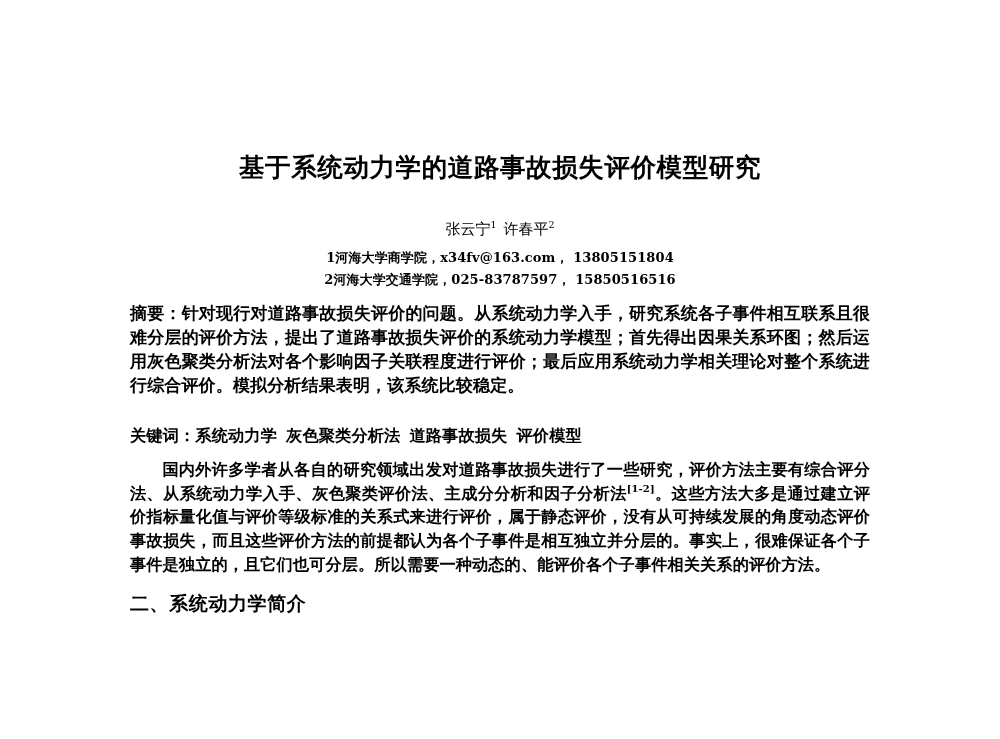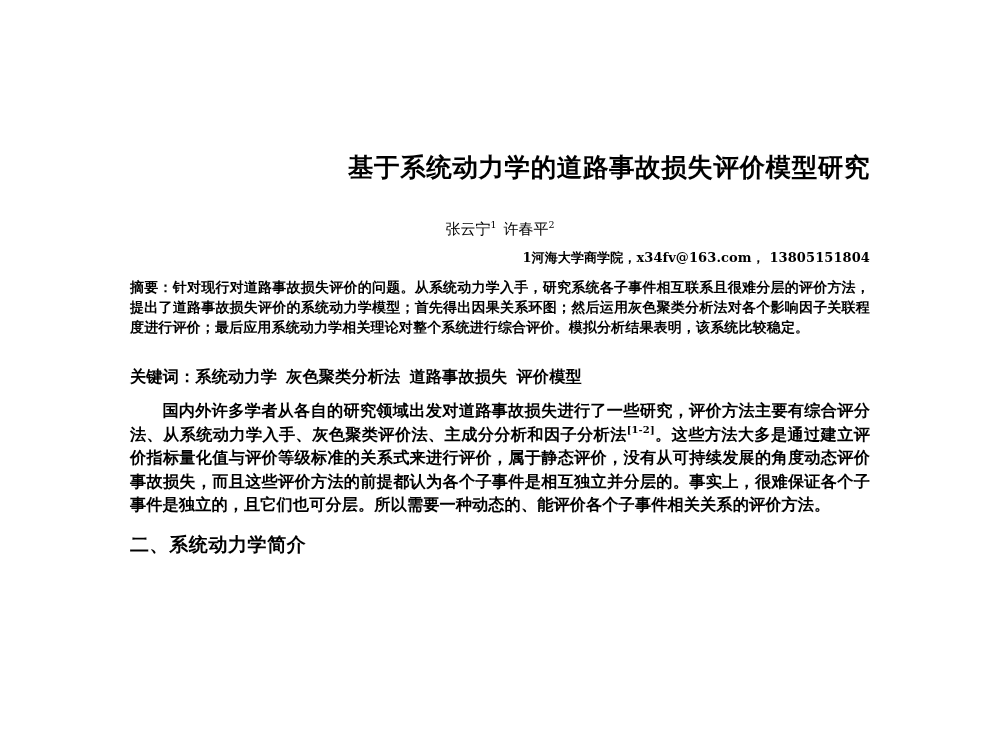--- a/index.html
+++ b/index.html
@@ -22,21 +22,21 @@
     background: #ffffff;
     box-sizing: border-box;
     padding: 0 130px;
   }
   .top-gap { height: 152px; }
 
   .doc-title {
     font-family: "DejaVu Serif", "Liberation Serif", serif;
     font-size: 25.5px;
     font-weight: bold;
-    text-align: right;
+    text-align: center;
     letter-spacing: 0.6px;
     line-height: 1.25;
     margin: 0;
     padding: 0;
   }
 
   .authors {
     margin-top: 36px;
     text-align: center;
     font-size: 15px;
@@ -45,32 +45,32 @@
     line-height: 1.2;
   }
   .authors sup {
     font-size: 9.5px;
     vertical-align: super;
     line-height: 0;
   }
   .author-sep { display: inline-block; width: 7px; }
 
   .affil {
-    text-align: right;
+    text-align: center;
     font-size: 13px;
     font-weight: bold;
     font-family: "DejaVu Serif", "Liberation Serif", serif;
     line-height: 1.72;
     letter-spacing: 0.1px;
   }
   .affil.first { margin-top: 9px; }
 
   .abstract {
     margin-top: 9px;
-    font-size: 14px;
+    font-size: 17px;
     font-weight: bold;
     line-height: 1.42;
     text-align: justify;
     text-justify: inter-ideograph;
     letter-spacing: 0.15px;
   }
 
   .keywords {
     margin-top: 27px;
     font-size: 16.2px;
@@ -113,20 +113,21 @@
   <div class="top-gap"></div>
 
   <h1 class="doc-title">基于系统动力学的道路事故损失评价模型研究</h1>
 
   <div class="authors">
     <span>张云宁</span><sup>1</sup><span class="author-sep"></span><span>许春平</span><sup>2</sup>
   </div>
 
   <div class="affil first">1河海大学商学院，x34fv@163.com， 13805151804</div>
 
+  <div class="affil">2河海大学交通学院，025-83787597， 15850516516</div>
 
   <div class="abstract">
     <span>摘要：</span><span>针对现行对道路事故损失评价的问题。从系统动力学入手，研究系统各子事件相互联系且很难分层的评价方法，提出了道路事故损失评价的系统动力学模型；首先得出因果关系环图；然后运用灰色聚类分析法对各个影响因子关联程度进行评价；最后应用系统动力学相关理论对整个系统进行综合评价。模拟分析结果表明，该系统比较稳定。</span>
   </div>
 
   <div class="keywords">
     <span>关键词：</span><span>系统动力学</span><span class="kw-gap"></span><span>灰色聚类分析法</span><span class="kw-gap"></span><span>道路事故损失</span><span class="kw-gap"></span><span>评价模型</span>
   </div>
 
 

